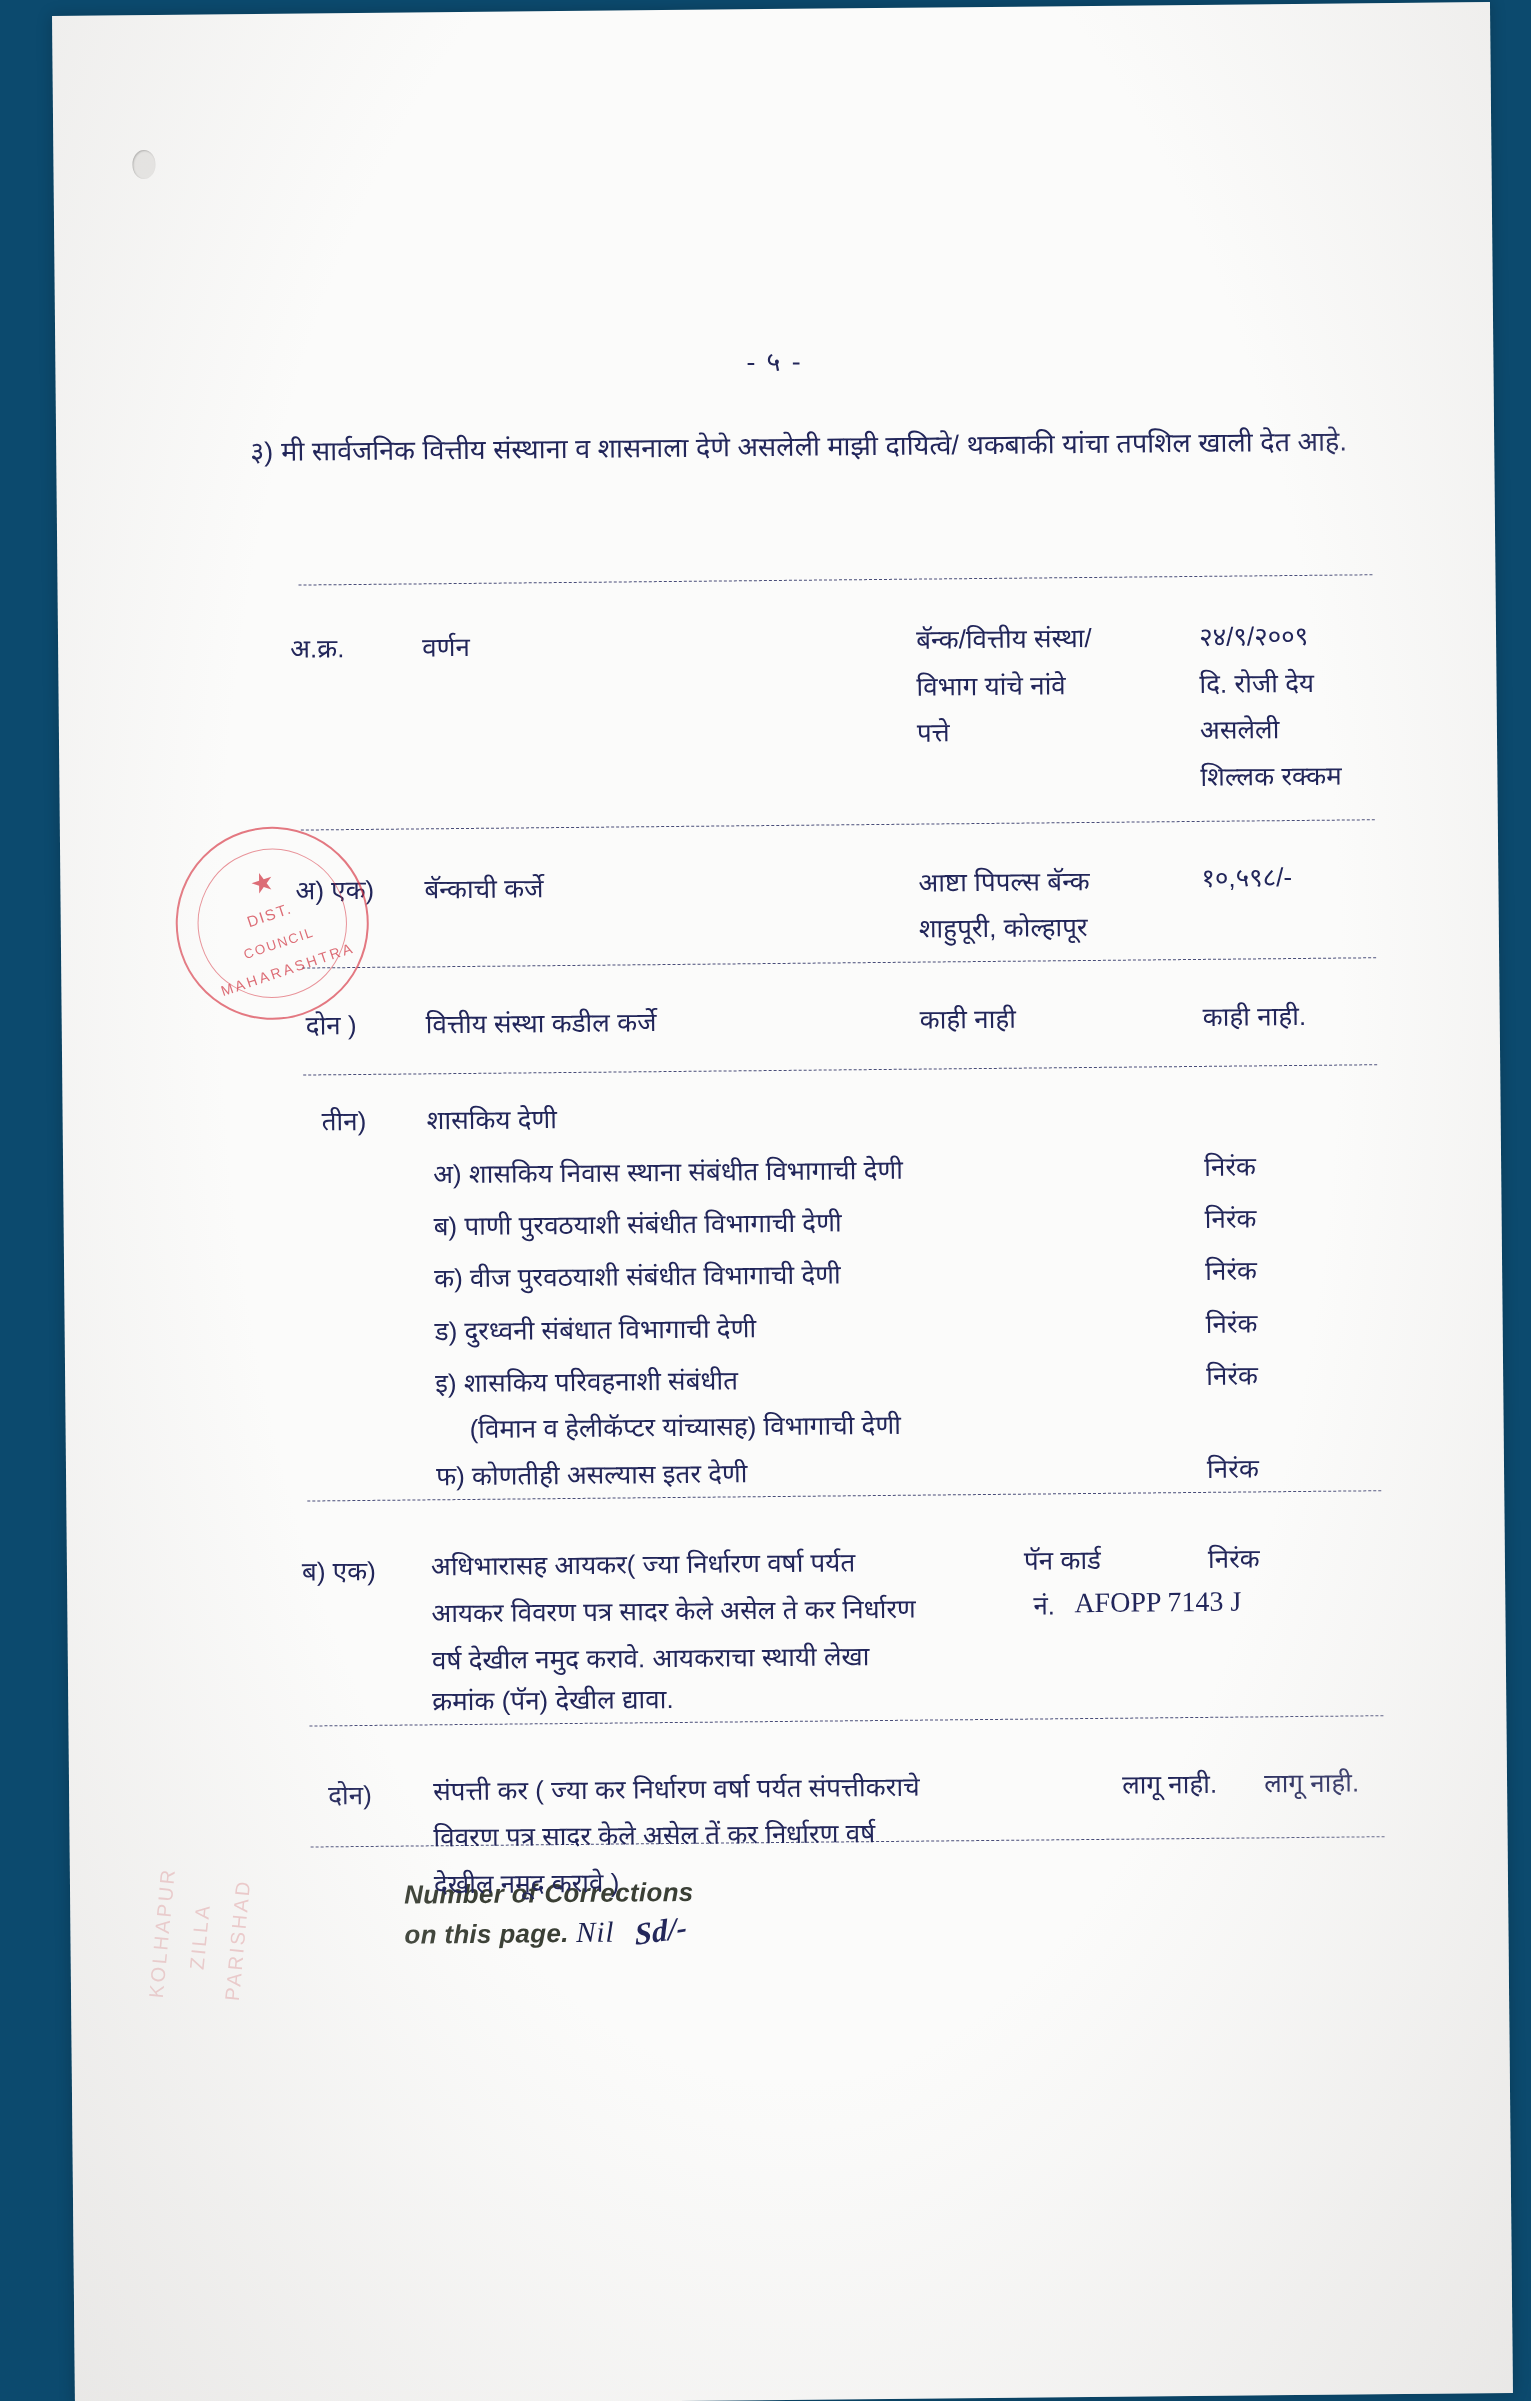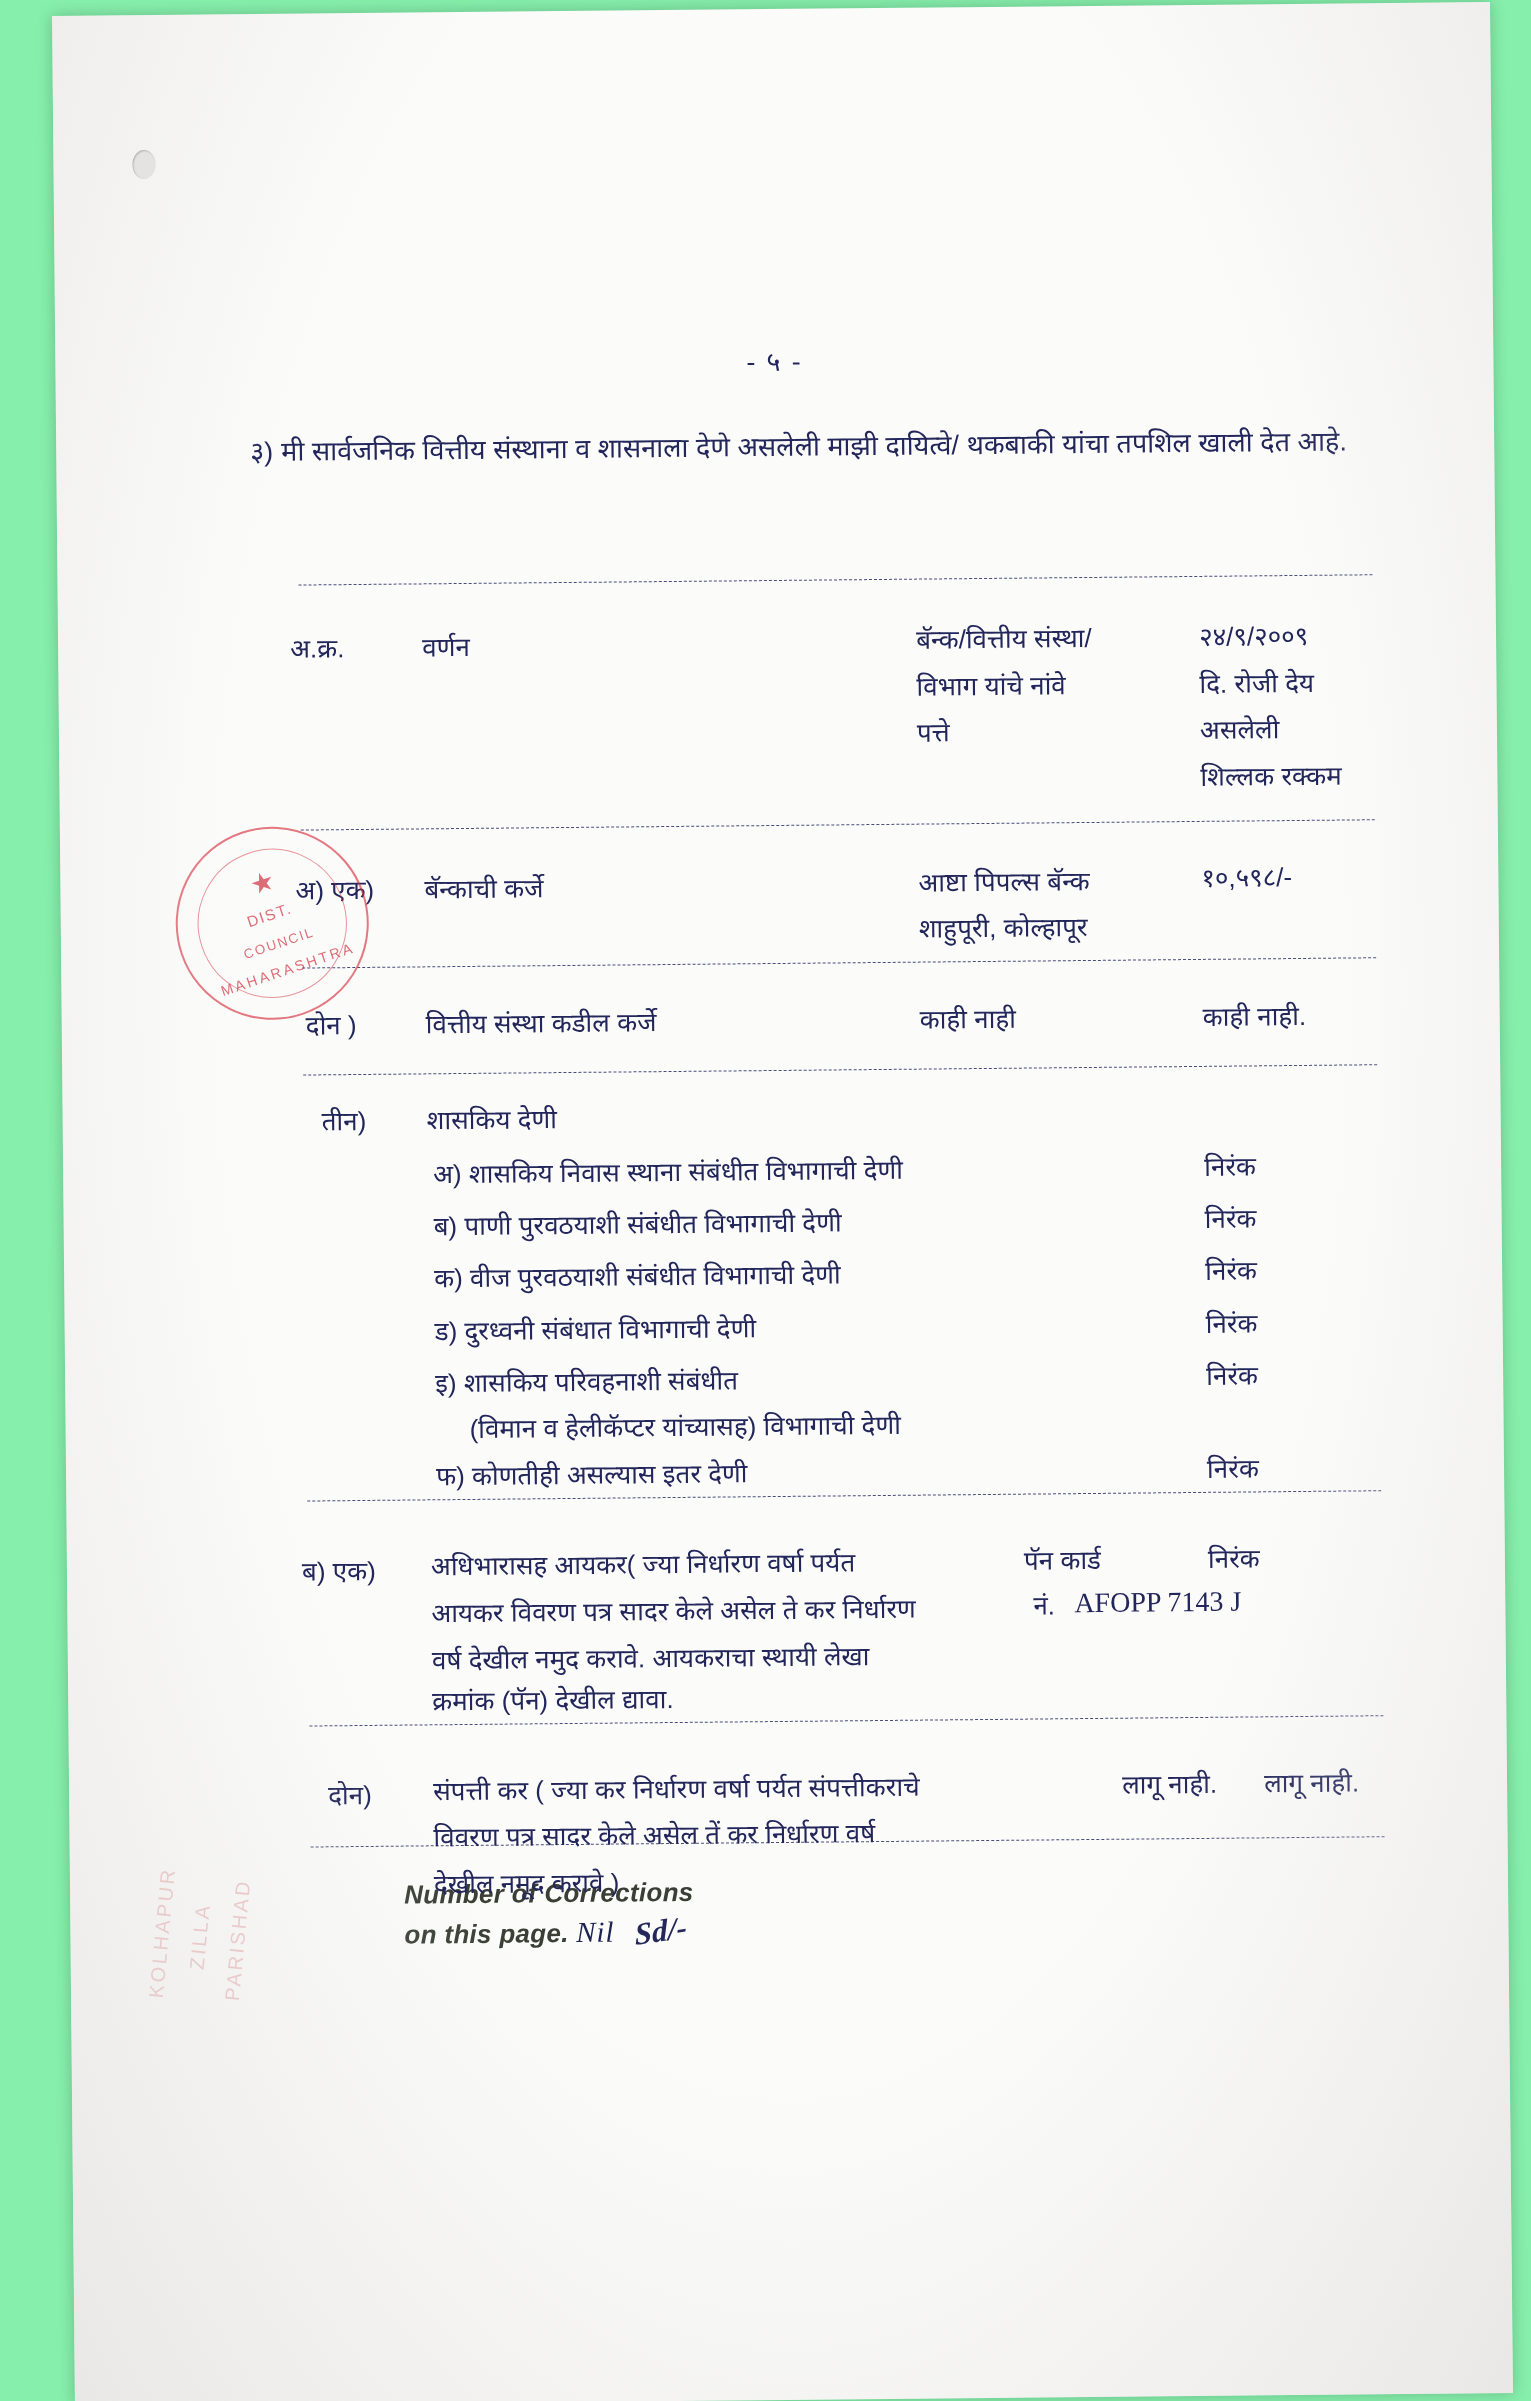--- a/index.html
+++ b/index.html
@@ -7,21 +7,21 @@
     padding: 0;
     background: #ffffff;
   }
   body {
     font-family: "Liberation Sans", sans-serif;
   }
   .page {
     position: relative;
     width: 1531px;
     height: 2401px;
-    background: #86efac;
+    background: #0c4a6e;
     overflow: hidden;
   }
   
   .sheet {
     position: absolute;
     left: 52px;
     top: 9px;
     width: 1438px;
     height: 2391px;
     background: #fbfbfa;

